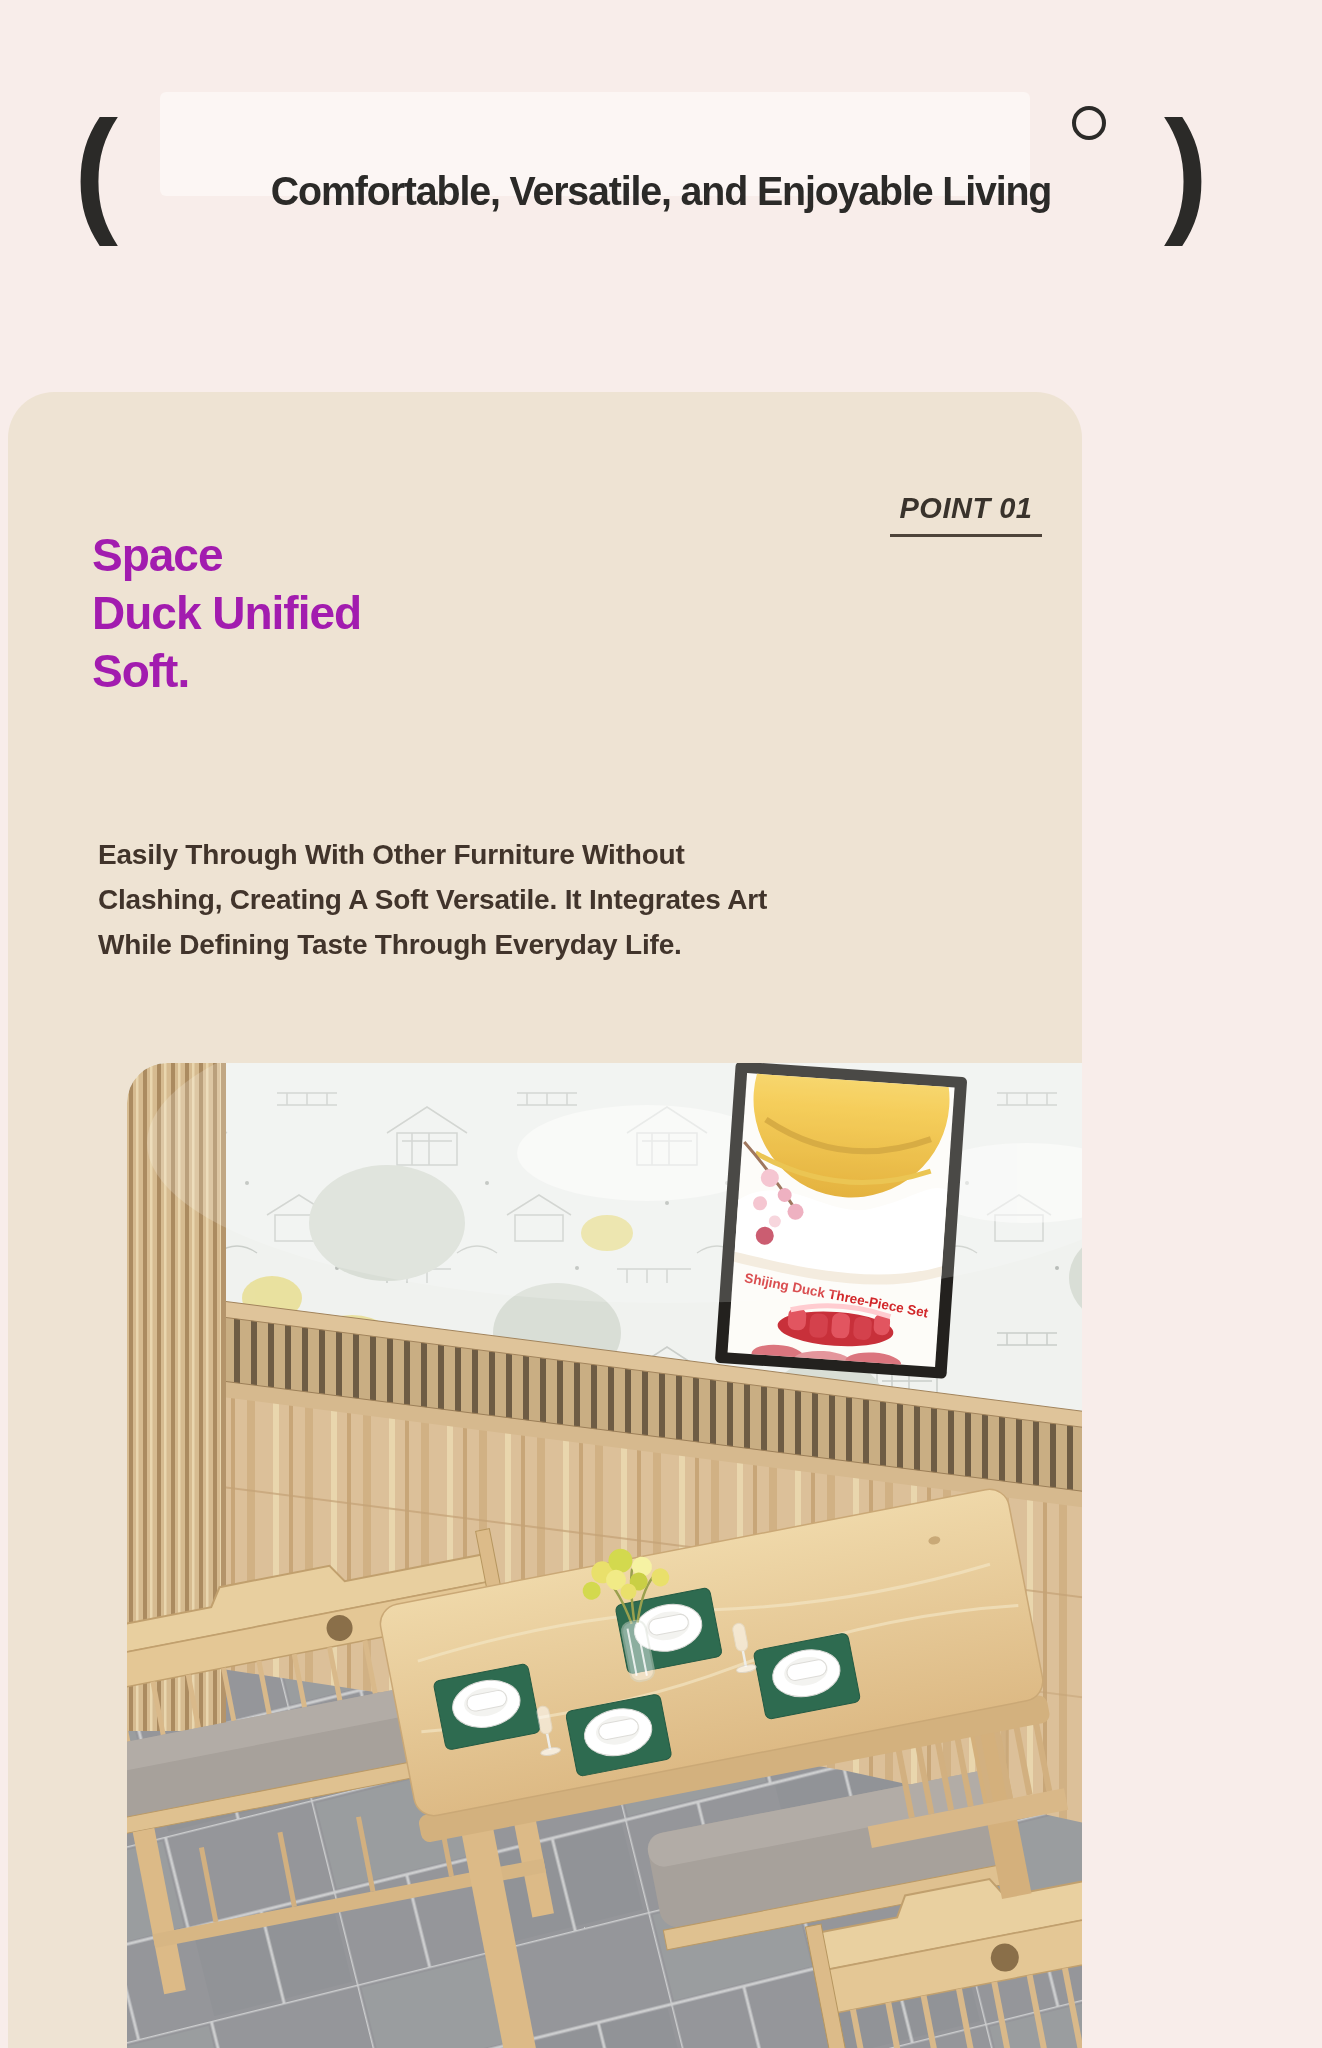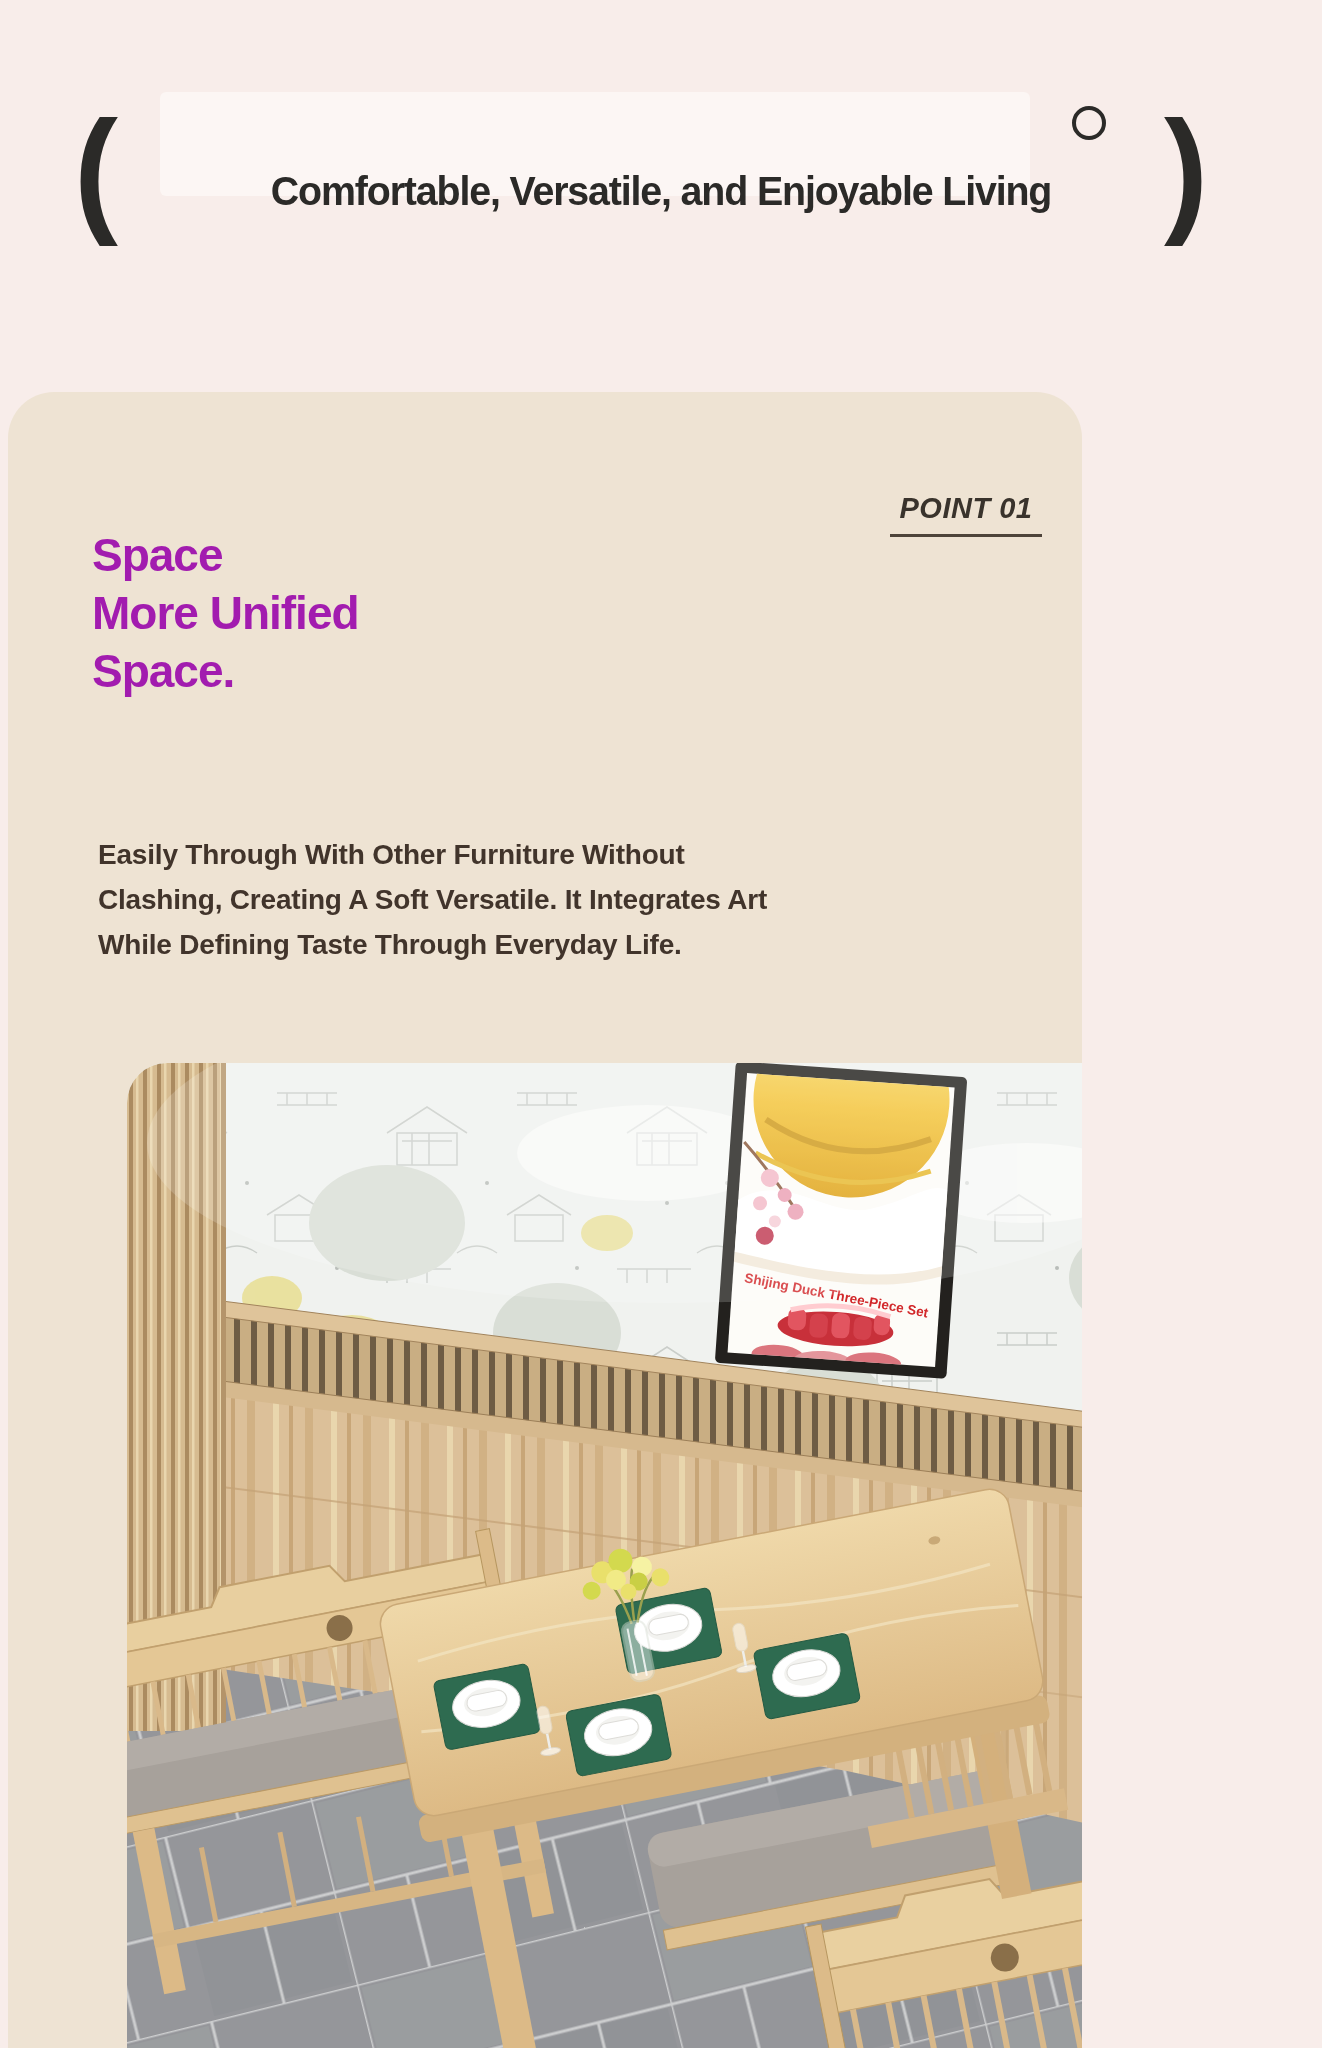--- a/index.html
+++ b/index.html
@@ -44,22 +44,22 @@
   <div class="ring"></div>
 
   <div class="card">
     <div class="point">
       <div class="point-label">POINT 01</div>
       <div class="point-rule"></div>
     </div>
 
     <div class="heading">
       <div>Space</div>
-      <div>More Unified</div>
-      <div>Space.</div>
+      <div>Duck Unified</div>
+      <div>Soft.</div>
     </div>
 
     <div class="body-copy">
       <div>Easily Through With Other Furniture Without</div>
       <div>Clashing, Creating A Soft Versatile. It Integrates Art</div>
       <div>While Defining Taste Through Everyday Life.</div>
     </div>
 
     <div class="photo">
       <svg width="1094" height="985" viewBox="0 0 1094 985" xmlns="http://www.w3.org/2000/svg">

